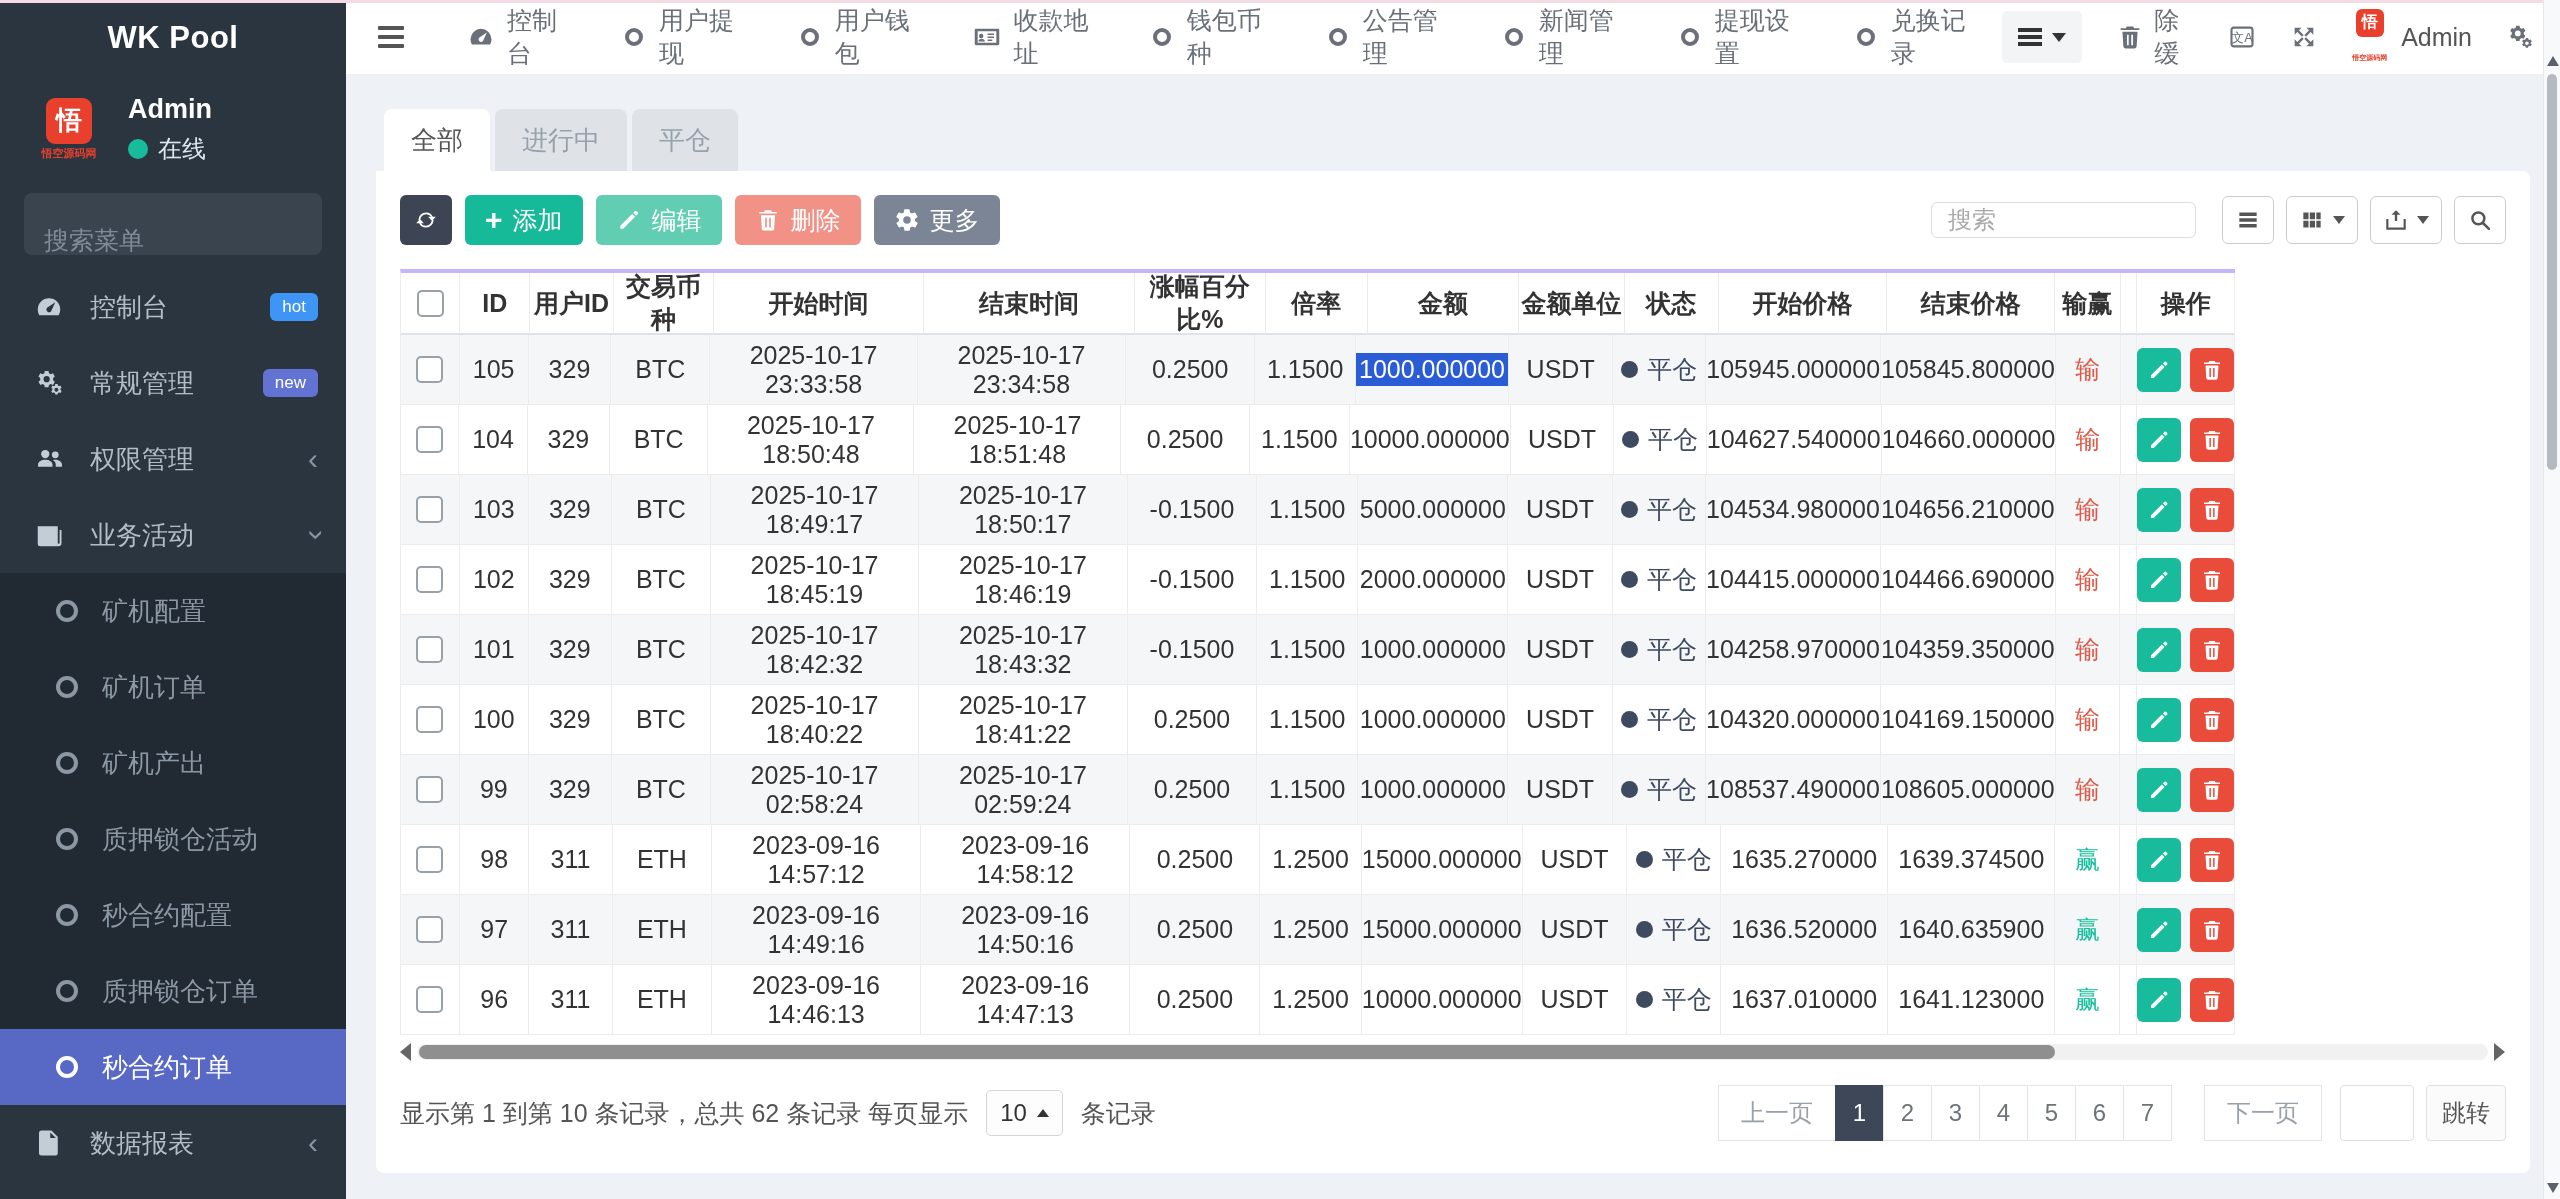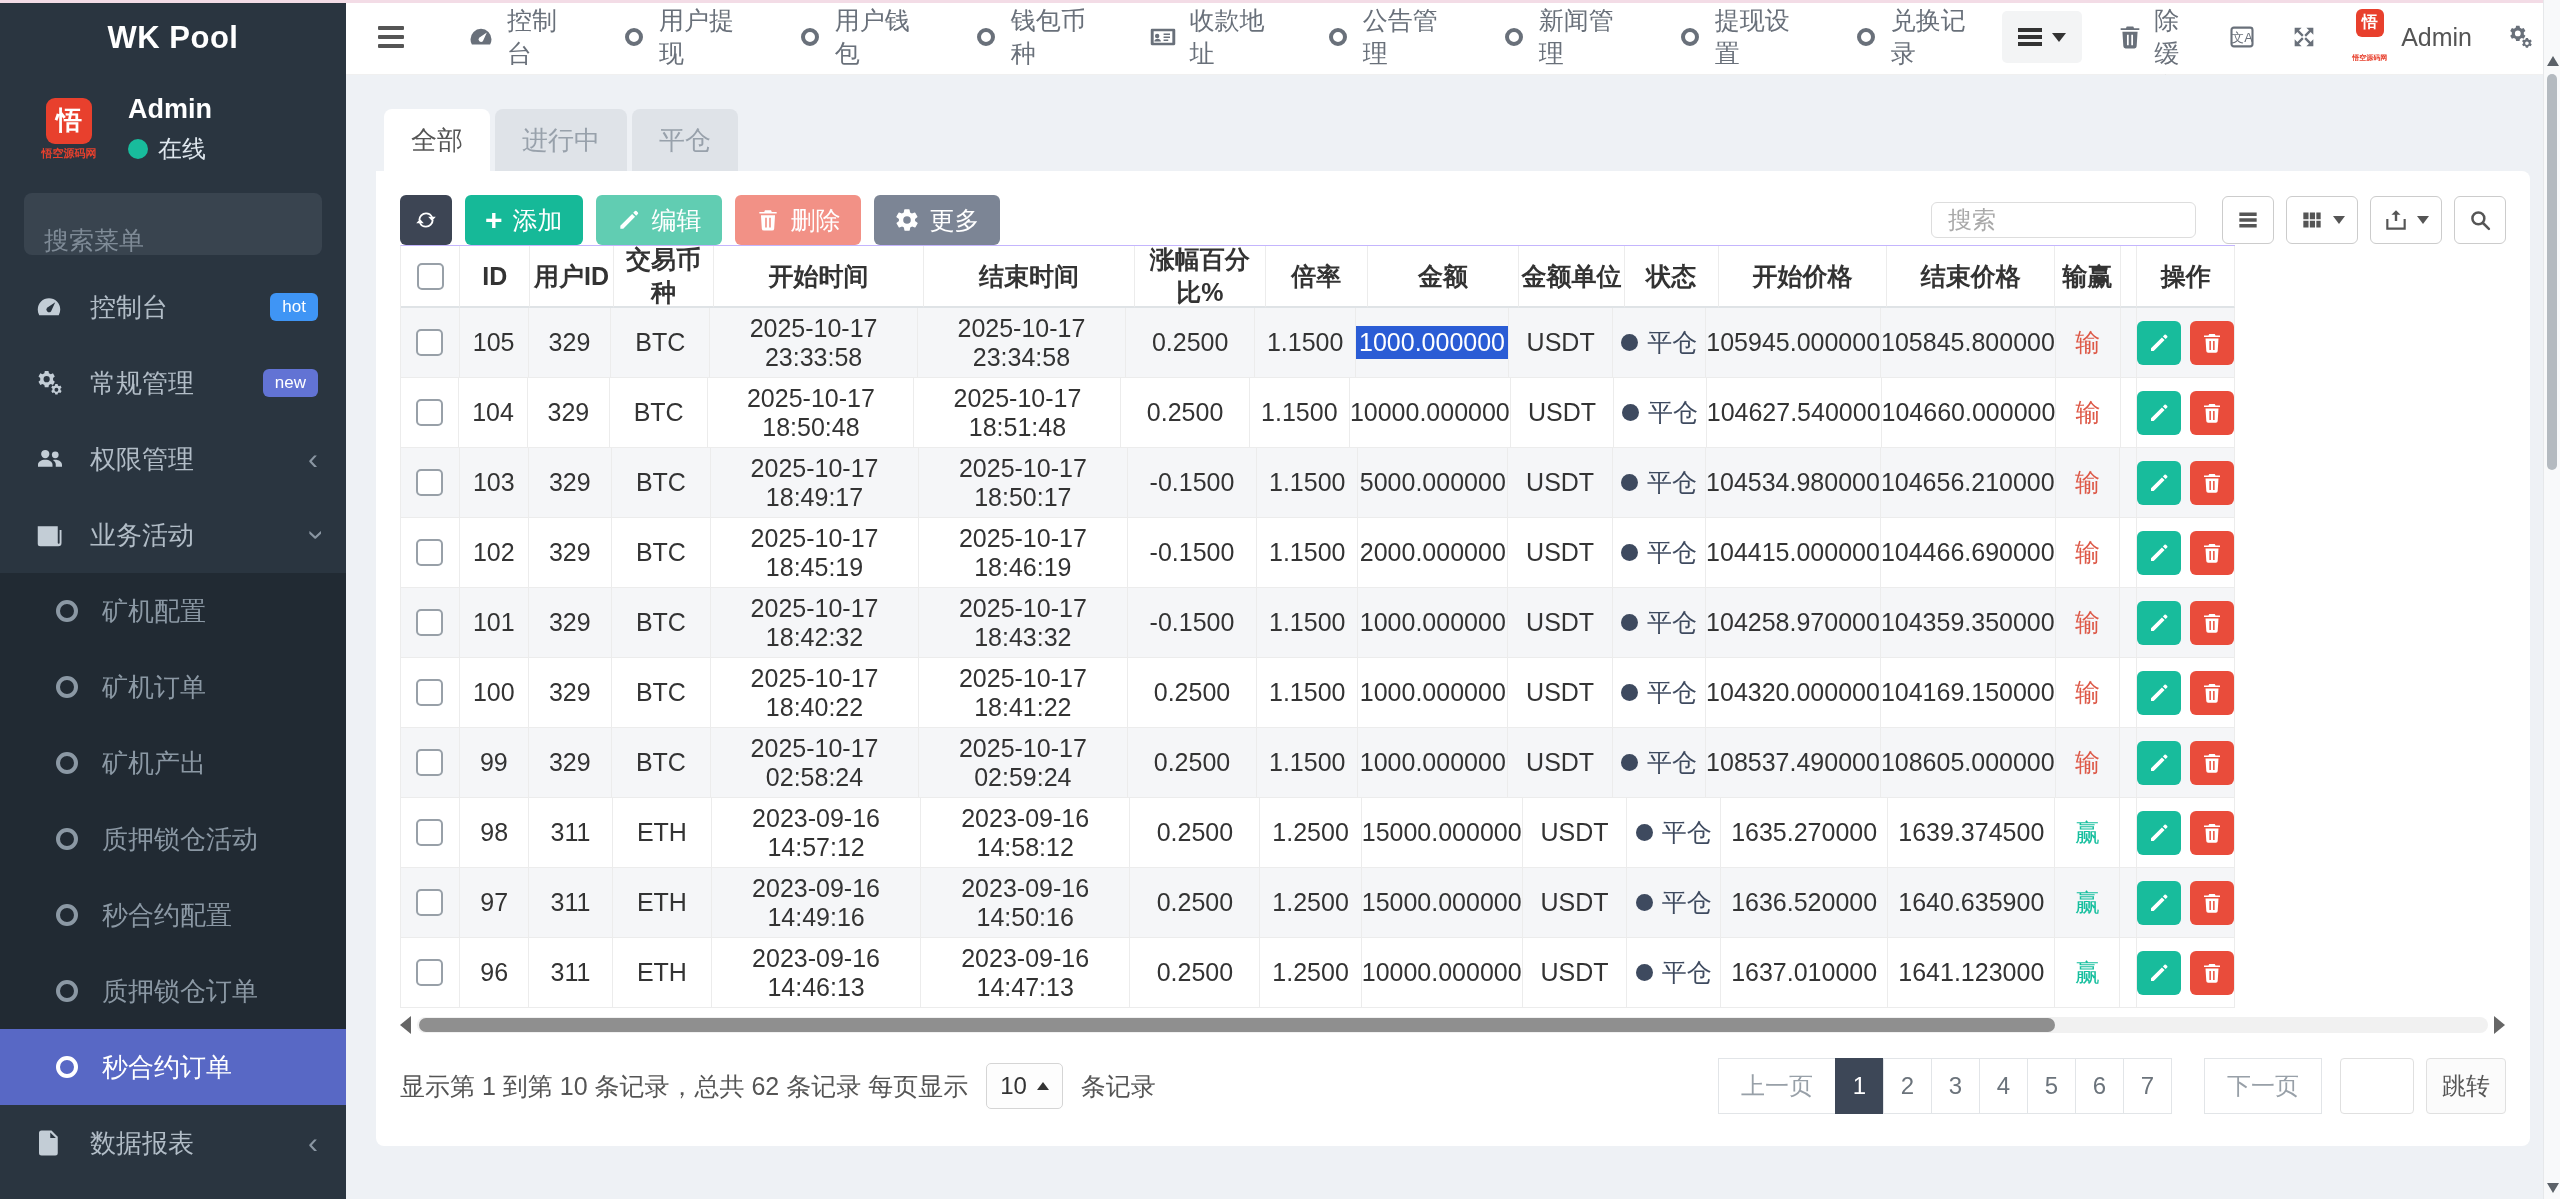--- a/index.html
+++ b/index.html
@@ -74,21 +74,21 @@
   .btn-more { background:#7c8595; }
   .btn .plus { font-size:30px; font-weight:700; line-height:1; }
   .toolbar-right { margin-left:auto; display:flex; align-items:center; gap:12px; }
   .table-search { width:265px; height:36px; border:1px solid #ddd; border-radius:6px; padding:15px 16px; font-size:24px; font-family:inherit; color:#a16207; outline:none; margin-right:14px; }
   .table-search::placeholder { color:#a9a9a9; }
   .tool-btn { height:48px; min-width:52px; background:#fff; border:1px solid #ccc; border-radius:6px; display:inline-flex; align-items:center; justify-content:center; gap:8px; padding:0 12px; color:#555; cursor:pointer; }
   .tool-btn svg { width:26px; height:26px; }
   .tool-btn .caret-down { border-top-color:#555; border-left-width:6px; border-right-width:6px; border-top-width:8px; }
 
   
-  .table { border-left:1px solid #ececec; border-top:1px solid #c4b5fd; width:1835px; }
+  .table { margin-top:24px; border-left:1px solid #ececec; border-top:4px solid #c4b5fd; width:1835px; }
   .tr, .thr { display:flex; }
   .th, .td { border-right:1px solid #ececec; border-bottom:1px solid #ececec; display:flex; align-items:center; justify-content:center; text-align:center; }
   .th { height:62px; font-weight:700; color:#333; border-bottom:2px solid #dfe3e6; }
   .td { height:70px; color:#333; }
   .tbody .tr:nth-child(odd) { background:#f5f6f8; }
   .col-check{width:68px;} .col-id{width:80px;} .col-uid{width:96px;} .col-coin{width:115px;}
   .col-start{width:241px;} .col-end{width:242px;} .col-pct{width:150px;} .col-rate{width:117px;}
   .col-amount{width:174px;} .col-unit{width:121px;} .col-status{width:108px;}
   .col-sprice{width:193px;} .col-eprice{width:193px;} .col-win{width:75px;}
   .col-gap{width:19px;} .col-op{width:112px;}
@@ -266,31 +266,31 @@
     <span>用户提现</span>
           </div>
           <div class="nav-item">
     <span class="nav-icon">
               <span class="ring-ico"></span>
             </span>
     <span>用户钱包</span>
           </div>
           <div class="nav-item">
     <span class="nav-icon">
-              <span class="ring-ico"></span>
-            </span>
-    <span>钱包币种</span>
-          </div>
-          <div class="nav-item">
-    <span class="nav-icon">
               <svg viewBox="0 0 24 24" fill="currentColor">
                 <path d="M2.5 5h19a1 1 0 0 1 1 1v12a1 1 0 0 1-1 1h-19a1 1 0 0 1-1-1V6a1 1 0 0 1 1-1zm1.5 2v10h16V7H4zm3 2.2a1.9 1.9 0 1 1 0 3.8 1.9 1.9 0 0 1 0-3.8zM4.6 15.8c0-1.4 1.4-2.2 2.8-2.2s2.8.8 2.8 2.2H4.6zM12.5 9h5.5v1.3h-5.5V9zm0 2.6h5.5v1.3h-5.5v-1.3zm0 2.6h4v1.3h-4v-1.3z"></path>
               </svg>
             </span>
     <span>收款地址</span>
+          </div>
+          <div class="nav-item">
+    <span class="nav-icon">
+              <span class="ring-ico"></span>
+            </span>
+    <span>钱包币种</span>
           </div>
           <div class="nav-item">
     <span class="nav-icon">
               <span class="ring-ico"></span>
             </span>
     <span>公告管理</span>
           </div>
           <div class="nav-item">
     <span class="nav-icon">
               <span class="ring-ico"></span>

